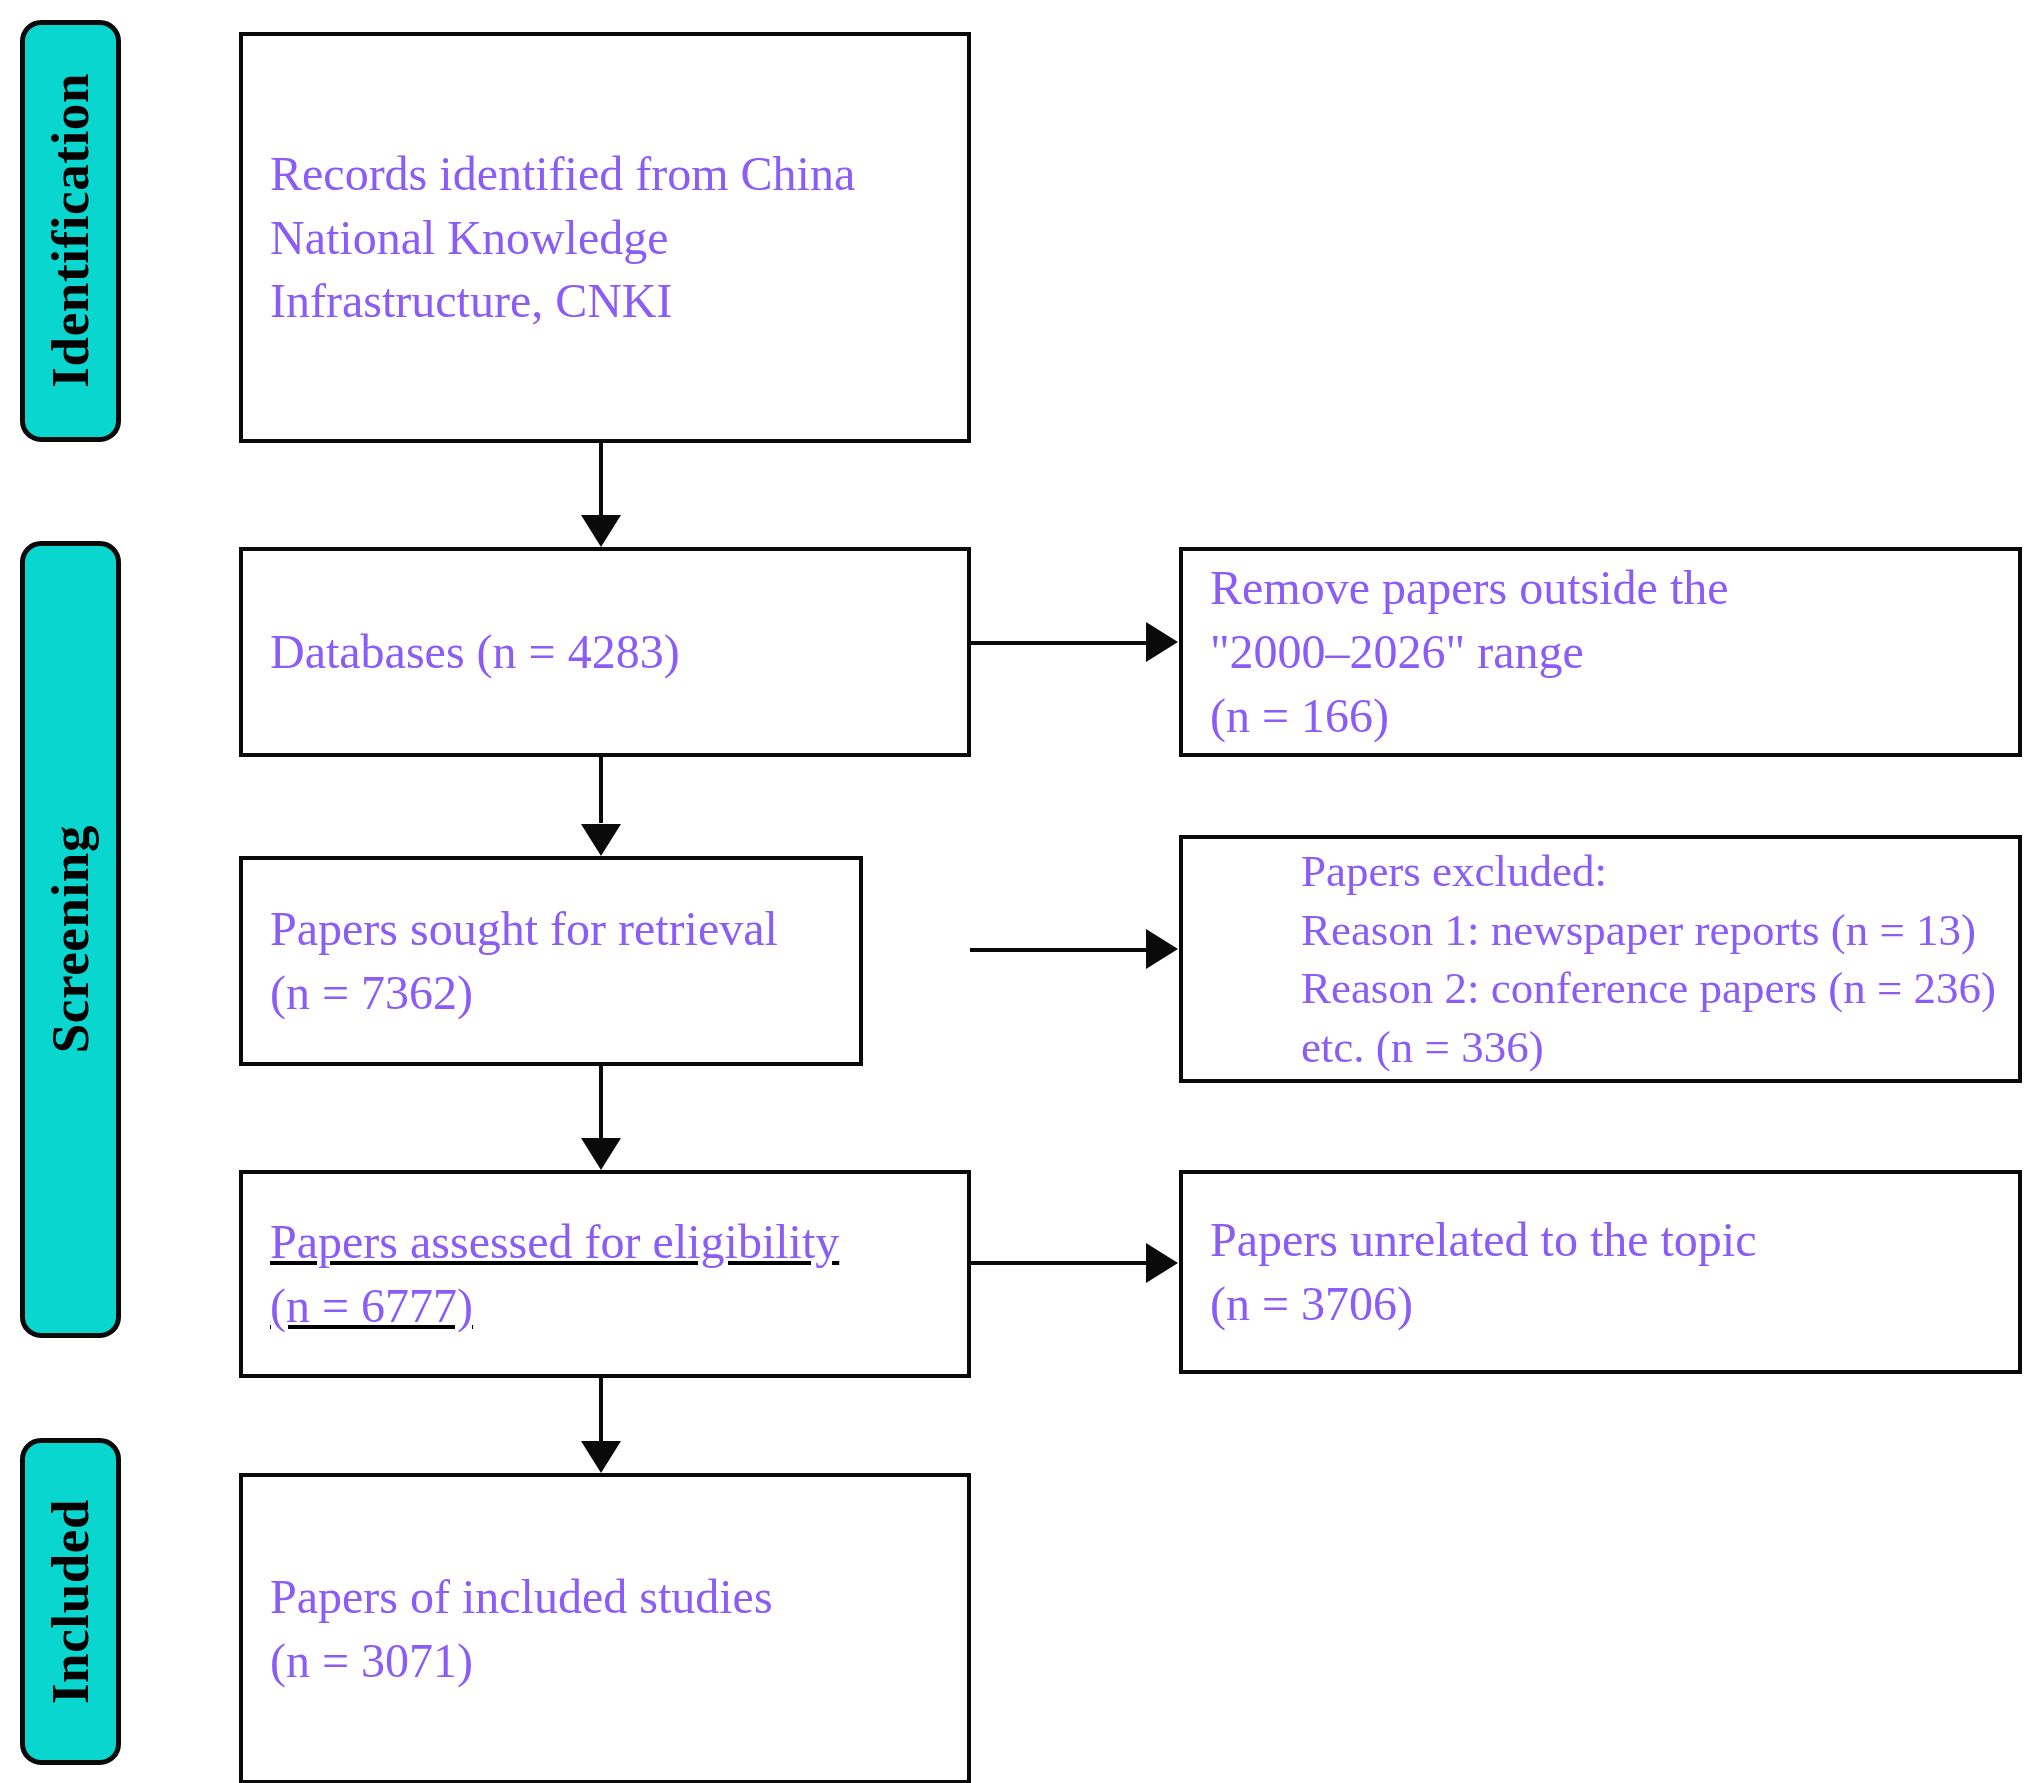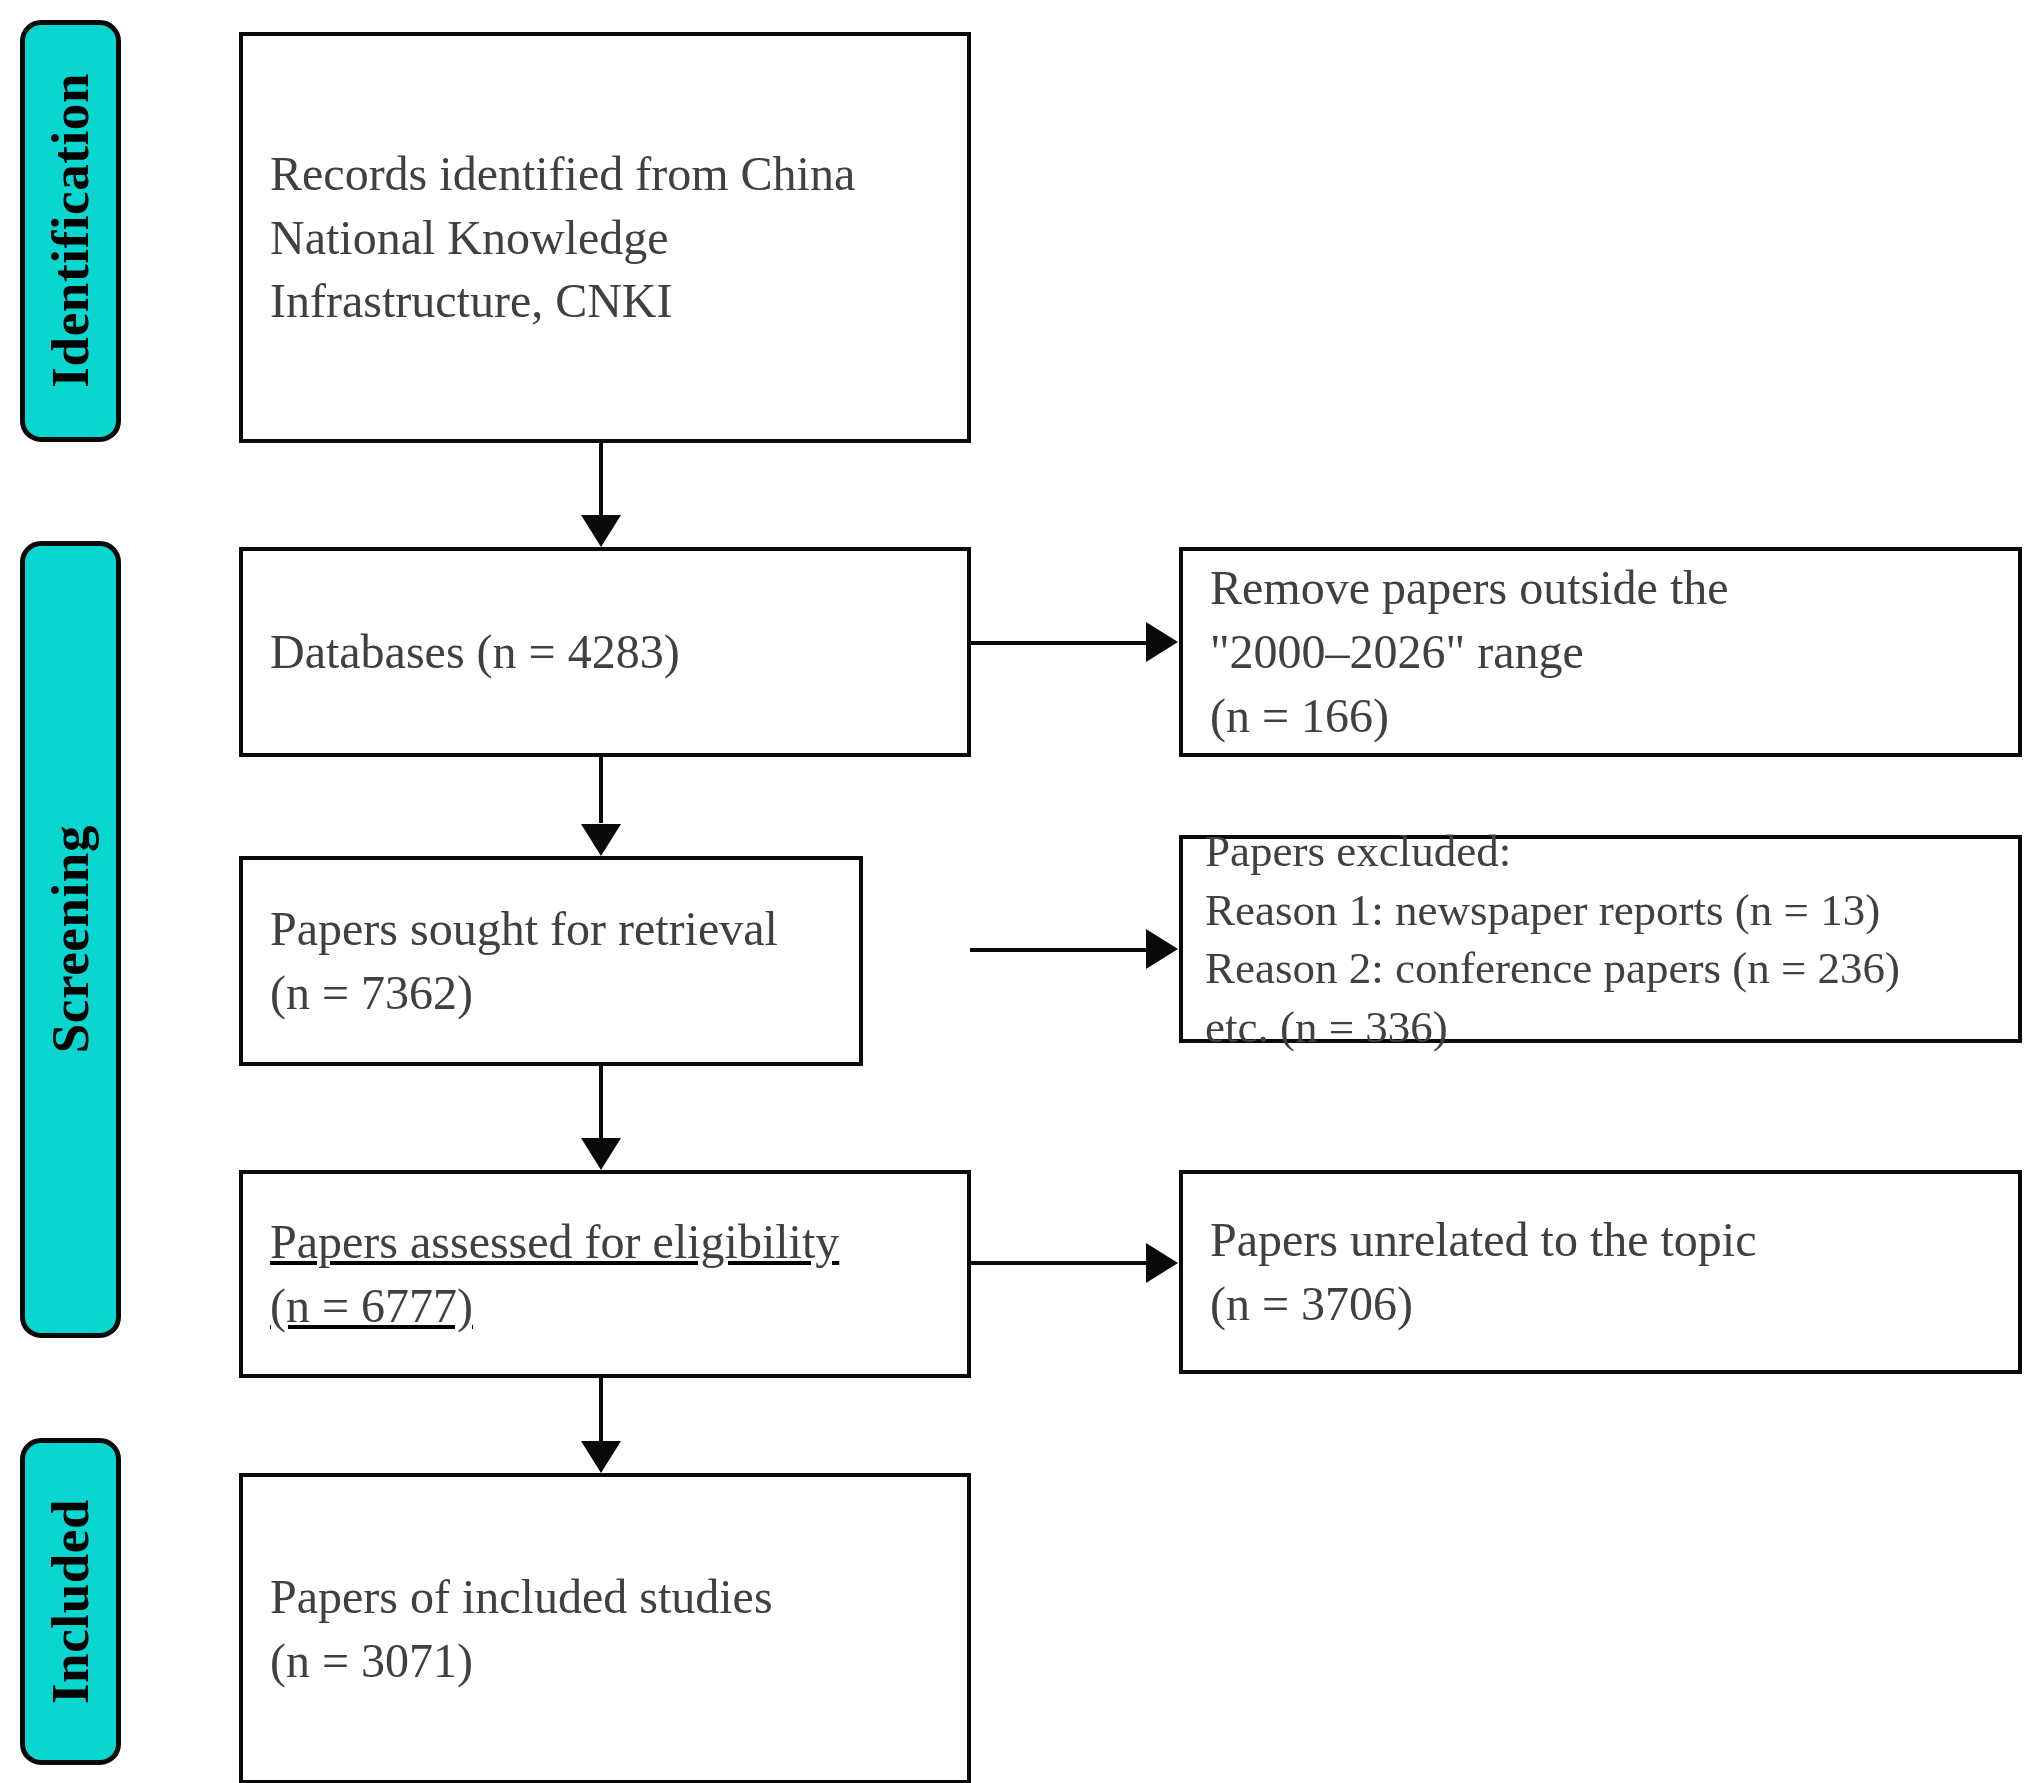--- a/index.html
+++ b/index.html
@@ -44,21 +44,21 @@
     box-sizing: border-box;
     border: 4.3px solid #0a0a0a;
     background: #ffffff;
     display: flex;
     align-items: center;
   }
   .flow-box .box-text {
     padding: 0 27px;
     font-size: 48px;
     line-height: 1.33;
-    color: #404040;
+    color: #8b5cf6;
     white-space: pre-line;
     text-align: left;
   }
   .flow-box.dense .box-text {
     font-size: 45px;
     line-height: 1.30;
     padding: 0 22px;
   }
 
   
@@ -130,21 +130,21 @@
     <div class="box-text">Papers of included studies
 (n = 3071)</div>
   </div>
 
   <div class="flow-box" style="left:1179px; top:547px; width:843px; height:210px;">
     <div class="box-text">Remove papers outside the
 "2000–2026" range
 (n = 166)</div>
   </div>
 
-  <div class="flow-box dense" style="left:1179px; top:835px; width:843px; height:208px;">
+  <div class="flow-box dense" style="left:1179px; top:835px; width:843px; height:248px;justify-content:flex-end;">
     <div class="box-text">Papers excluded:
 Reason 1: newspaper reports (n = 13)
 Reason 2: conference papers (n = 236)
 etc.  (n = 336)</div>
   </div>
 
   <div class="flow-box" style="left:1179px; top:1170px; width:843px; height:204px;">
     <div class="box-text">Papers unrelated to the topic
 (n = 3706)</div>
   </div>

